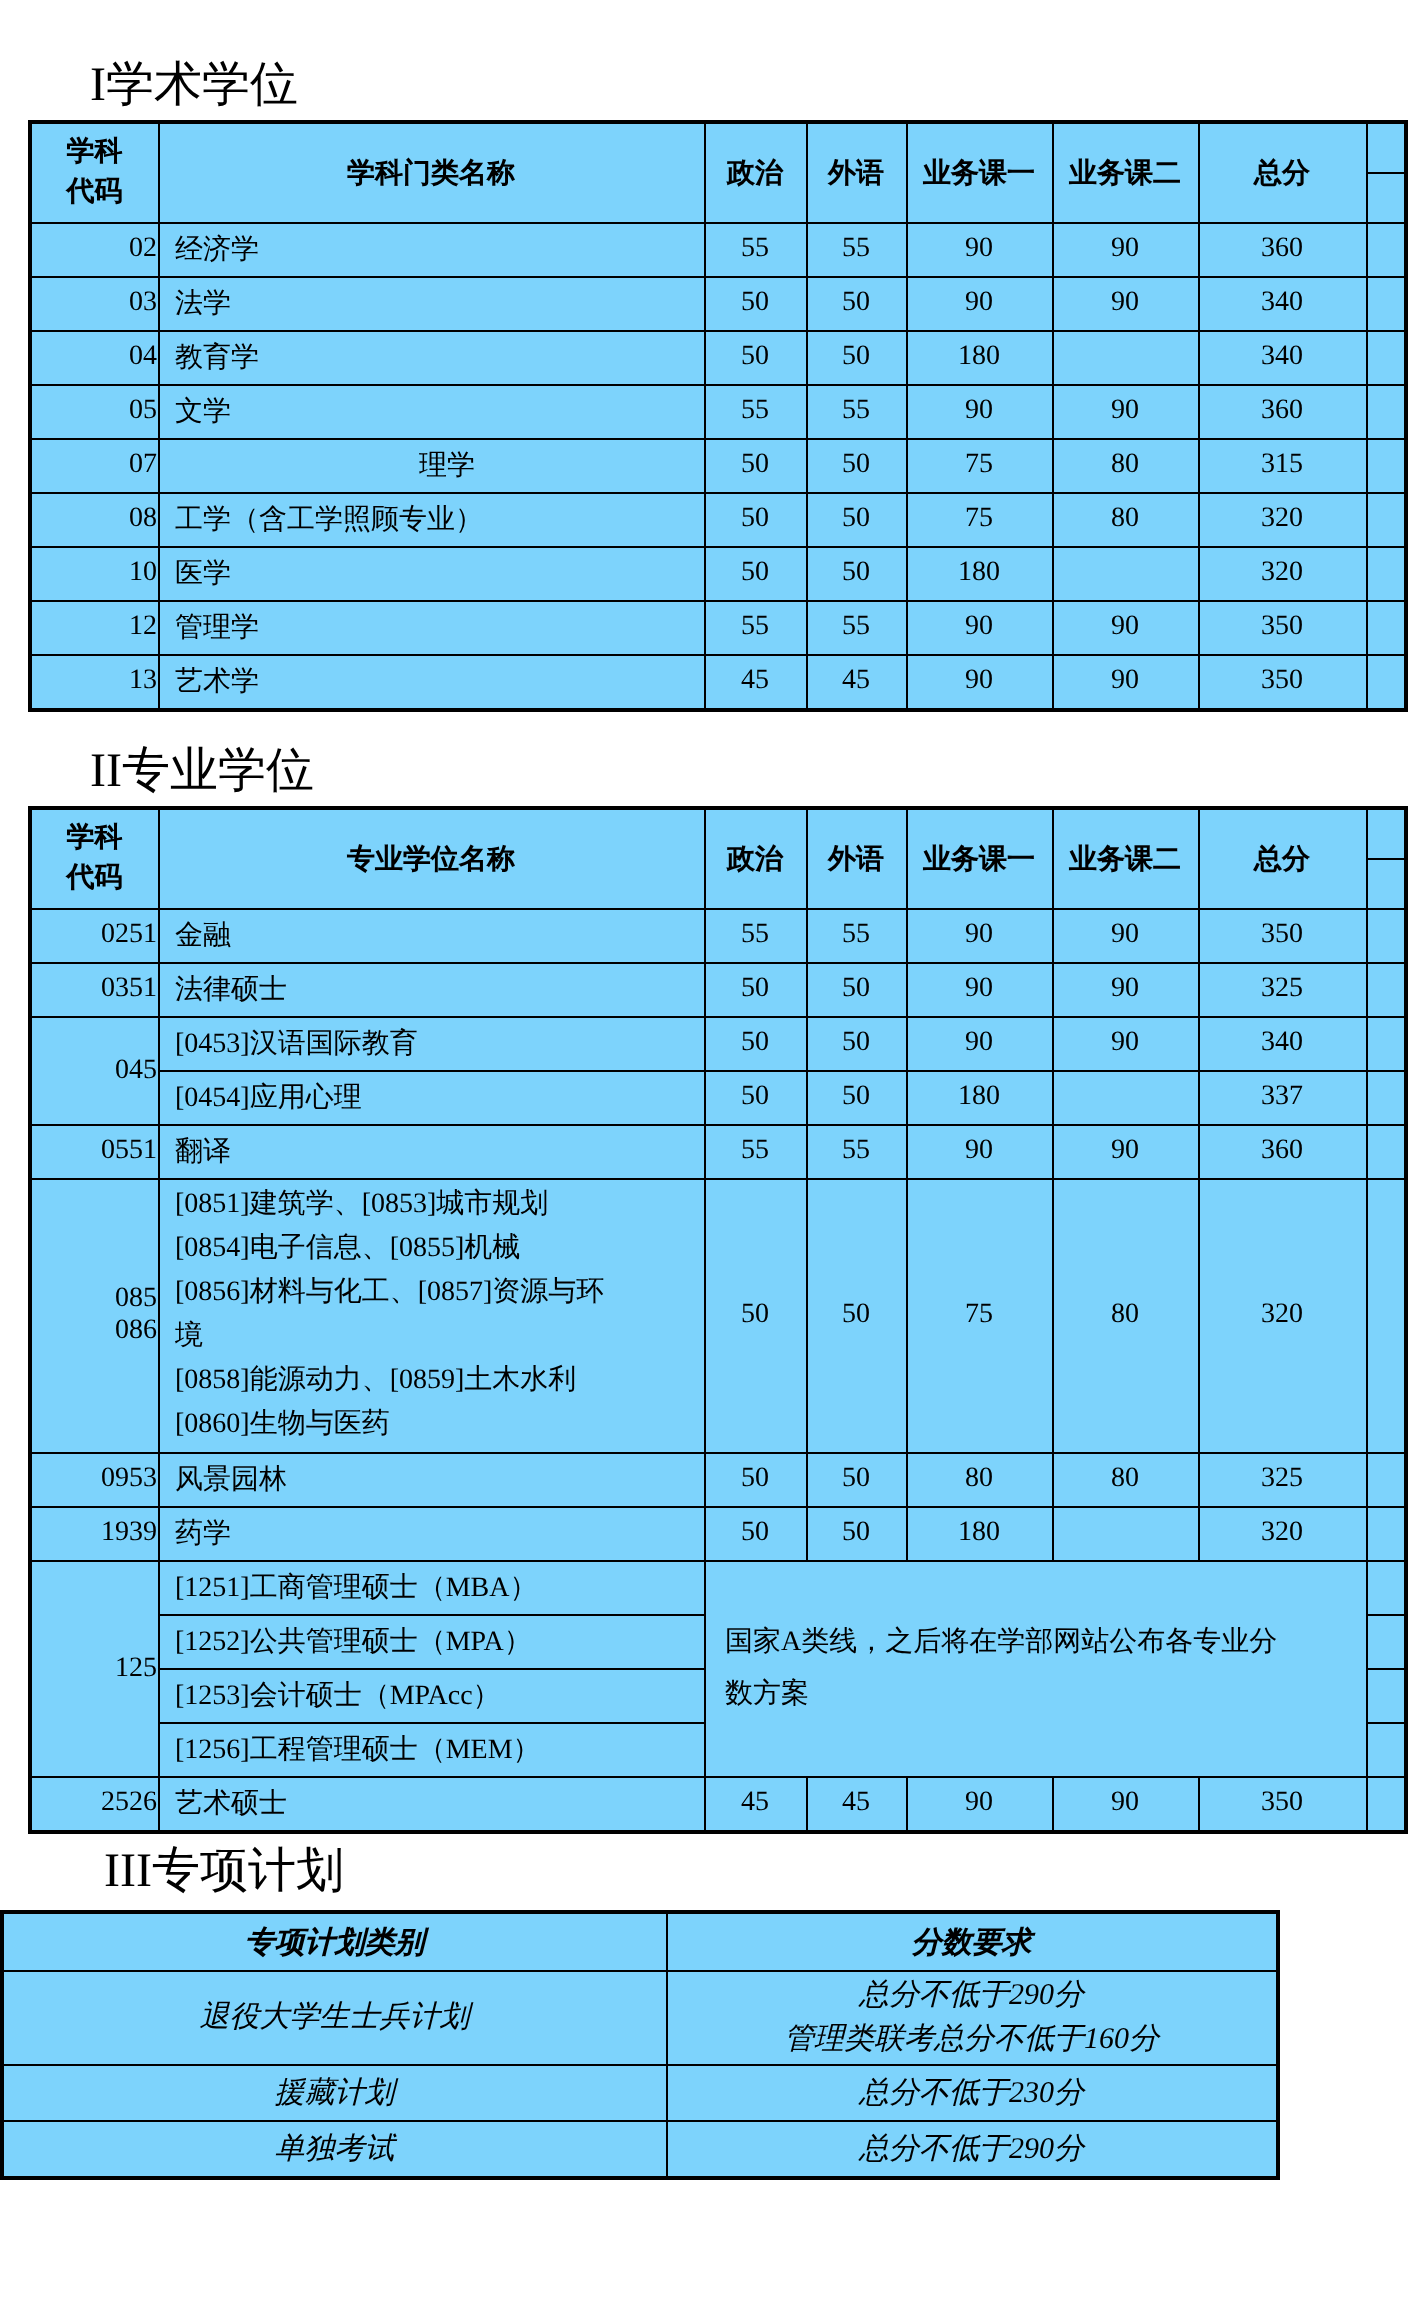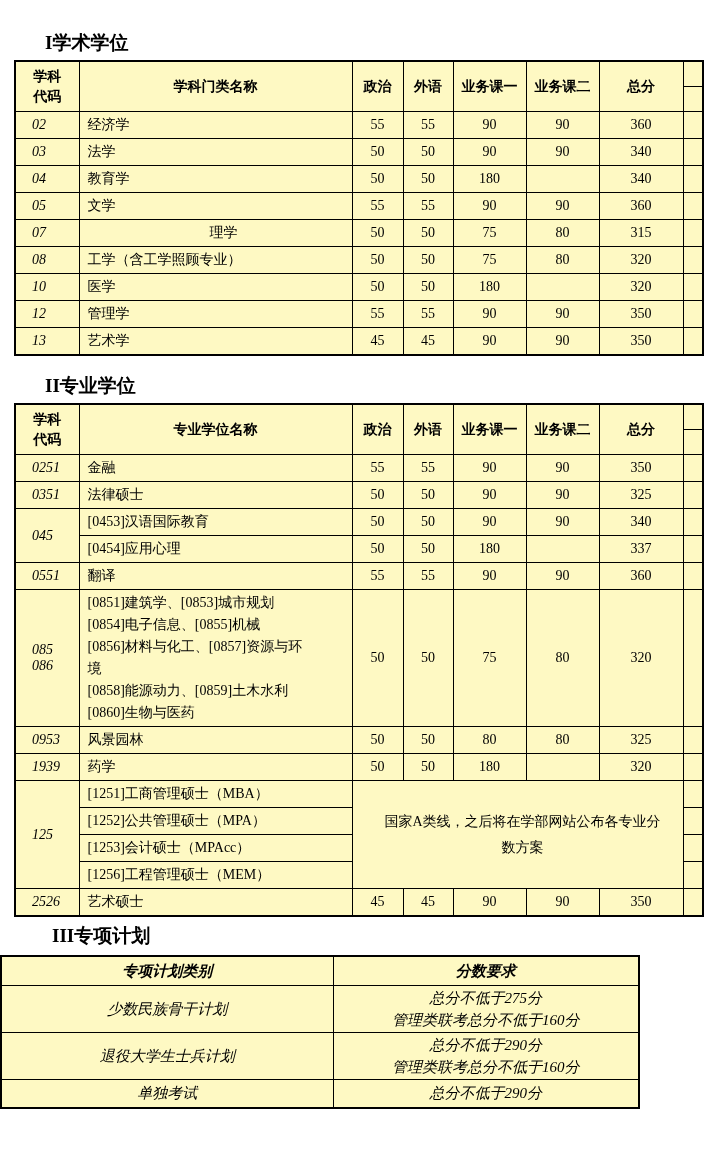--- a/index.html
+++ b/index.html
@@ -1,39 +1,39 @@
 <!DOCTYPE html>
 <html><head>
 <meta charset="utf-8">
 <style>
   html,body{margin:0;padding:0;}
   body{
     width:706px;height:1155px;overflow:hidden;background:#ffffff;
     font-family:"Liberation Serif","DejaVu Serif",serif;color:#000;
     position:relative;
   }
-  .sec-title{font-weight:bold;font-size:19px;line-height:22px;margin:0;}
+  .sec-title{font-weight:normal;font-size:24px;line-height:22px;margin:0;}
   #title1{margin:32px 0 6px 45px;}
   #title2{margin:19px 16px 6px 45px;}
   #title3{margin:8px 0 8px 52px;}
-  table{border-collapse:collapse;table-layout:fixed;background:#fef9c3;
+  table{border-collapse:collapse;table-layout:fixed;background:#7dd3fc;
         border:2px solid #000;}
   .score-table{margin-left:14px;width:688px;}
   td,th{border:1px solid #000;font-size:14px;padding:0;text-align:center;
         vertical-align:middle;overflow:hidden;}
   th{font-weight:bold;}
   .hrow th{height:24px;}
   .pre{white-space:pre-line;}
-  .code{text-align:left;padding-left:16px;font-style:italic;}
+  .code{text-align:right;padding-left:16px;}
   .name{text-align:left;padding-left:8px;}
   .center{text-align:center;padding-left:16px;}
   .r27 td{height:26px;}
   .tall td{height:136px;}
   .tall .name{line-height:22px;}
-  .note{text-align:center;padding-left:10px;line-height:26px;}
+  .note{text-align:left;padding-left:10px;line-height:26px;}
   .hdr-code{line-height:20px;}
   
   .plan-table{width:638px;font-style:italic;}
   .plan-table td{font-size:15px;}
   .plan-table th{height:28px;font-size:15px;}
   .plan-table .rtall td{height:46px;line-height:22px;}
   .plan-table .rshort td{height:27px;}
 </style>
 </head>
 <body>
@@ -312,27 +312,26 @@
   <colgroup>
       <col style="width:332px">
       <col style="width:306px">
     </colgroup>
   <tbody>
       <tr>
     <th>专项计划类别</th>
     <th>分数要求</th>
   </tr>
   <tr class="rtall">
-    <td>少数民族骨干计划</td>
-    <td class="pre">总分不低于275分
-管理类联考总分不低于160分</td>
-  </tr>
-  <tr class="rtall">
     <td>退役大学生士兵计划</td>
     <td class="pre">总分不低于290分
 管理类联考总分不低于160分</td>
   </tr>
   <tr class="rshort">
+    <td>援藏计划</td>
+    <td class="pre">总分不低于230分</td>
+  </tr>
+  <tr class="rshort">
     <td>单独考试</td>
     <td class="pre">总分不低于290分</td>
   </tr>
 </tbody>
   </table>
 
 </body></html>

